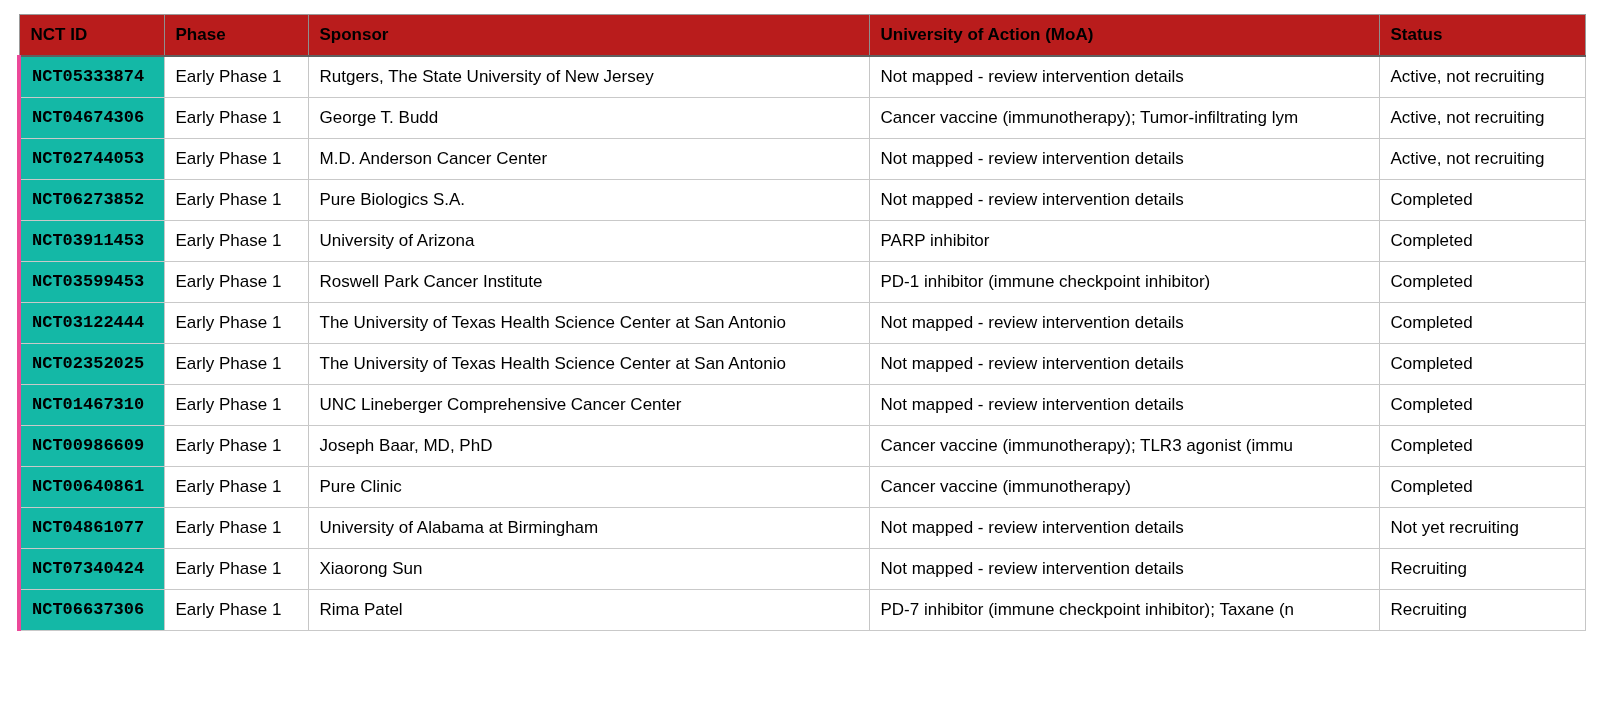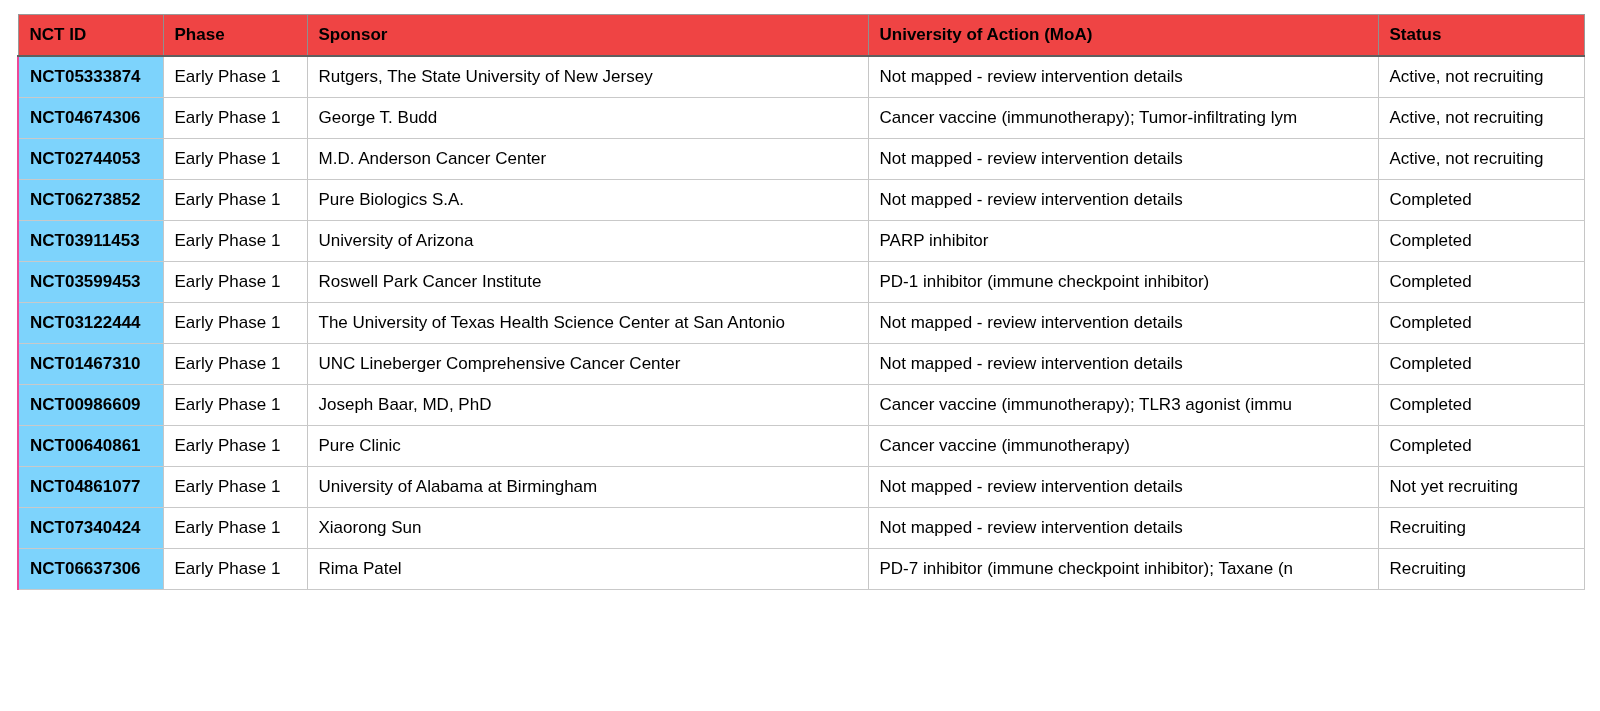--- a/index.html
+++ b/index.html
@@ -30,37 +30,38 @@
     padding: 0 10px 0 11px;
     font-size: 17px;
     line-height: 40px;
     color: #000000;
     text-align: left;
     vertical-align: middle;
     white-space: nowrap;
     overflow: hidden;
   }
   table.trials thead th {
-    background: #ef4444;
+    background: #b91c1c;
     font-weight: bold;
     border-top: 1px solid #999999;
     border-bottom: 2px solid #5f5f5f;
     border-left: 1px solid #8f8f8f;
   }
   table.trials thead th:first-child { border-left: 1px solid #999999; }
   table.trials thead th:last-child  { border-right: 1px solid #999999; }
   table.trials tbody td {
     background: #ffffff;
     border-bottom: 1px solid #c9c9c9;
     border-left: 1px solid #c6c6c6;
   }
   table.trials tbody td:first-child {
-    background: #7dd3fc;
+    background: #14b8a6;
     font-weight: bold;
-    border-left: 2px solid #ec4899;
+    border-left: 4px solid #ec4899;
+    font-family: Liberation Mono, monospace;
   }
   table.trials tbody td:last-child { border-right: 1px solid #c6c6c6; }
 </style>
 </head>
 <body>
 
 <div class="table-wrap">
   <table class="trials">
     <colgroup>
       <col style="width:145px">
@@ -122,20 +123,27 @@
           <td>Completed</td>
         </tr>
         <tr>
           <td>NCT03122444</td>
           <td>Early Phase 1</td>
           <td>The University of Texas Health Science Center at San Antonio</td>
           <td>Not mapped - review intervention details</td>
           <td>Completed</td>
         </tr>
         <tr>
+          <td>NCT02352025</td>
+          <td>Early Phase 1</td>
+          <td>The University of Texas Health Science Center at San Antonio</td>
+          <td>Not mapped - review intervention details</td>
+          <td>Completed</td>
+        </tr>
+        <tr>
           <td>NCT01467310</td>
           <td>Early Phase 1</td>
           <td>UNC Lineberger Comprehensive Cancer Center</td>
           <td>Not mapped - review intervention details</td>
           <td>Completed</td>
         </tr>
         <tr>
           <td>NCT00986609</td>
           <td>Early Phase 1</td>
           <td>Joseph Baar, MD, PhD</td>

